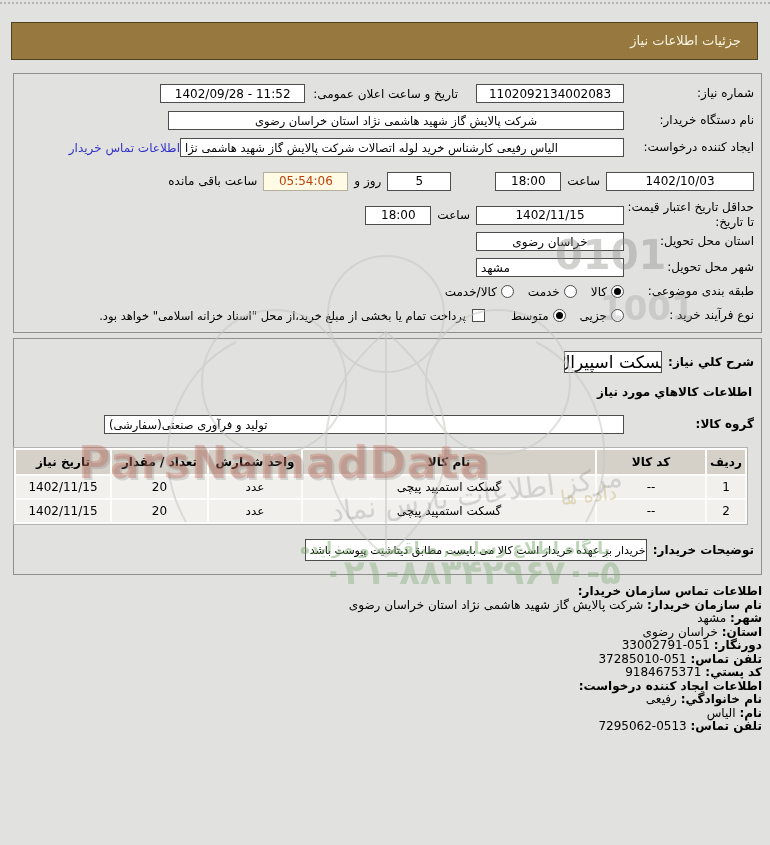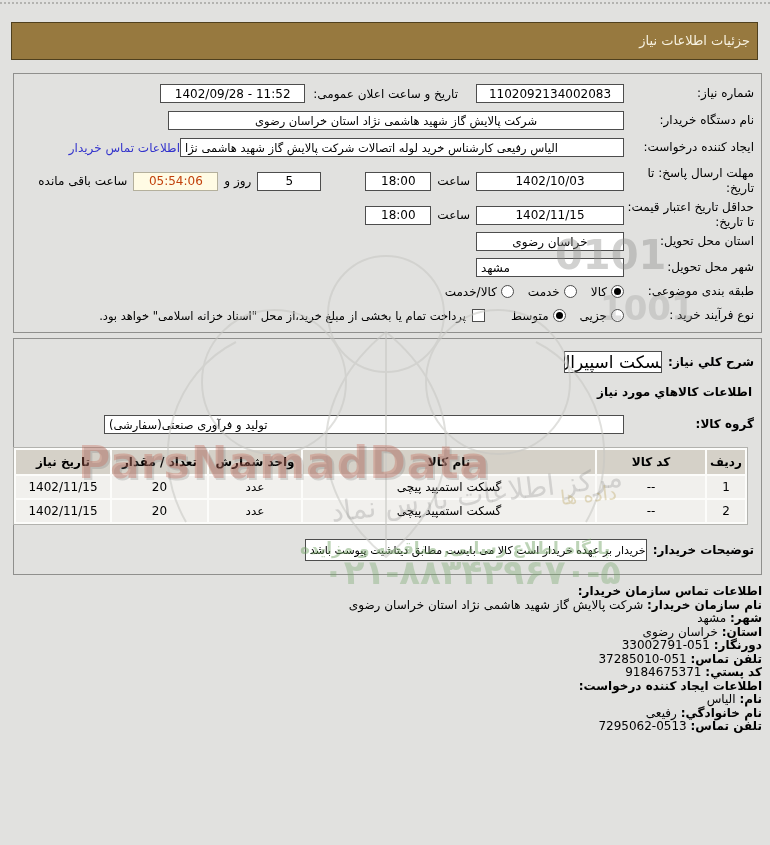--- a/index.html
+++ b/index.html
@@ -12,21 +12,21 @@
     color:#000;
     direction:rtl;
     overflow:hidden;
   }
   .top-dots { position:absolute; top:2px; left:0; right:0; border-top:2px dotted #b3b3b0; }
 
   .title-bar {
     position:absolute; top:22px; left:11px; right:12px; height:38px;
     background:#97793f; border:1px solid #4f401e;
     color:#f7f2e1; font-size:13px; line-height:36px;
-    padding-right:7px;
+    padding-right:16px;
   }
 
   .panel { position:absolute; left:13px; right:8px; border:1px solid #8f8f8d; }
   .panel1 { top:73px; height:260px; }
   .panel2 { top:338px; height:237px; }
 
   .row { position:absolute; right:7px; left:7px; display:flex; align-items:center; }
   .lbl { width:130px; flex:0 0 130px; text-align:right; line-height:15px; }
   .lbl-b { font-weight:bold; }
   .box {
@@ -94,21 +94,20 @@
     <span class="box" style="width:456px; font-size:11.5px;">شرکت پالایش گاز شهید هاشمی نژاد   استان خراسان رضوی</span>
   </div>
 
   <div class="row" style="top:64px;">
     <span class="lbl">ایجاد کننده درخواست:</span>
     <span class="box right" style="width:444px; font-size:11.5px;">الیاس رفیعی کارشناس خرید لوله اتصالات شرکت پالایش گاز شهید هاشمی نژا</span>
     <span class="link" style="margin-right:0;">اطلاعات تماس خریدار</span>
   </div>
 
   <div class="row" style="top:90px; height:34px;">
-    <span class="lbl">مهلت ارسال پاسخ: تا تاریخ:</span>
     <span class="box num" style="width:148px;">1402/10/03</span>
     <span style="margin-right:6px;">ساعت</span>
     <span class="box num" style="width:66px; margin-right:6px;">18:00</span>
     <span class="box num" style="width:64px; margin-right:44px;">5</span>
     <span style="margin-right:6px;">روز و</span>
     <span class="box num countdown" style="width:85px; margin-right:6px;">05:54:06</span>
     <span style="margin-right:6px;">ساعت باقی مانده</span>
   </div>
 
   <div class="row" style="top:124px; height:34px;">
@@ -212,22 +211,22 @@
 
 <div class="contact">
   <div><b>اطلاعات تماس سازمان خريدار:</b></div>
   <div><b>نام سازمان خريدار:</b> <span>شرکت پالایش گاز شهید هاشمی نژاد استان خراسان رضوی</span></div>
   <div><b>شهر:</b> <span>مشهد</span></div>
   <div><b>استان:</b> <span>خراسان رضوی</span></div>
   <div><b>دورنگار:</b> <span class="num">33002791-051</span></div>
   <div><b>تلفن تماس:</b> <span class="num">37285010-051</span></div>
   <div><b>کد پستي:</b> <span class="num">9184675371</span></div>
   <div><b>اطلاعات ايجاد کننده درخواست:</b></div>
+  <div><b>نام خانوادگي:</b> <span>رفیعی</span></div>
   <div><b>نام:</b> <span>الیاس</span></div>
-  <div><b>نام خانوادگي:</b> <span>رفیعی</span></div>
   <div><b>تلفن تماس:</b> <span class="num">7295062-0513</span></div>
 </div>
 
 <svg class="wm wm-flower" width="640" height="345" viewBox="0 0 640 345">
   <g fill="none" stroke="#c7c7c3" stroke-width="2">
     <path d="M320,335 C240,270 240,175 320,110 C400,175 400,270 320,335 Z"></path>
     <circle cx="208" cy="160" r="72"></circle>
     <circle cx="432" cy="160" r="72"></circle>
     <circle cx="320" cy="92" r="58"></circle>
     <path d="M120,300 C80,230 110,150 170,120"></path>

